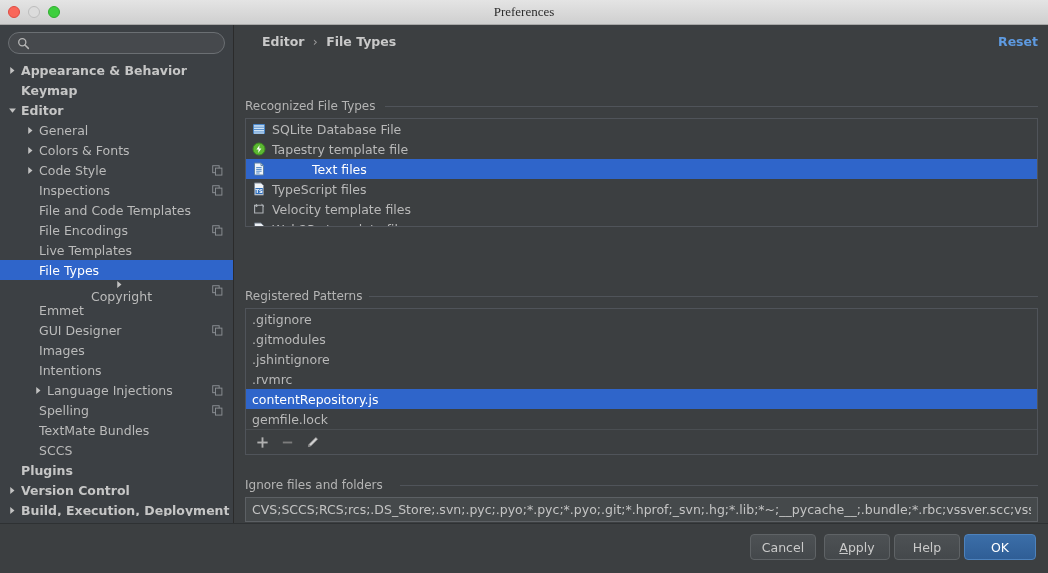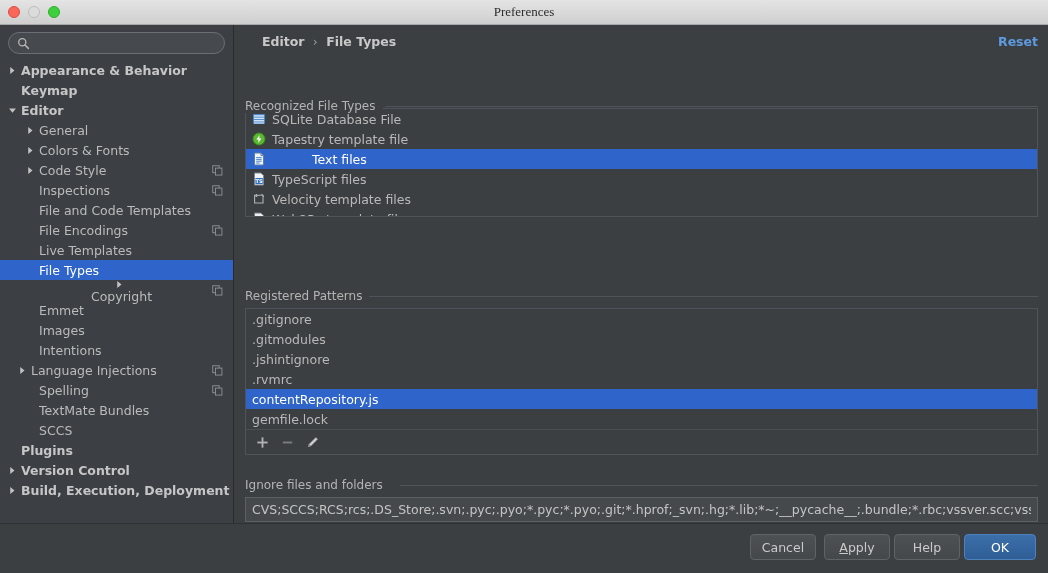--- a/index.html
+++ b/index.html
@@ -220,27 +220,35 @@
           <rect x="0.8" y="0.8" width="7" height="7.6" fill="none" stroke="#8d9196" stroke-width="1"></rect>
           <rect x="3.8" y="3.4" width="7" height="7.6" fill="#3c4044" stroke="#8d9196" stroke-width="1"></rect>
         </svg>
       </div>
       <div class="tree-item" style="padding-left: 26px;">
         <span class="arrow-sp"></span>
         <span class="tree-label">Emmet</span>
       </div>
       <div class="tree-item" style="padding-left: 26px;">
         <span class="arrow-sp"></span>
+        <span class="tree-label">GUI Designer</span>
+        <svg class="copy-badge" viewBox="0 0 12 12">
+          <rect x="0.8" y="0.8" width="7" height="7.6" fill="none" stroke="#8d9196" stroke-width="1"></rect>
+          <rect x="3.8" y="3.4" width="7" height="7.6" fill="#3c4044" stroke="#8d9196" stroke-width="1"></rect>
+        </svg>
+      </div>
+      <div class="tree-item" style="padding-left: 26px;">
+        <span class="arrow-sp"></span>
         <span class="tree-label">Images</span>
       </div>
       <div class="tree-item" style="padding-left: 26px;">
         <span class="arrow-sp"></span>
         <span class="tree-label">Intentions</span>
       </div>
-      <div class="tree-item" style="padding-left: 18px;">
+      <div class="tree-item" style="padding-left: 34px;">
         <svg class="arrow" viewBox="0 0 10 10">
           <path d="M2.5 1.2 L7.2 5 L2.5 8.8 Z" fill="#c2c2c2"></path>
         </svg>
         <span class="tree-label">Language Injections</span>
         <svg class="copy-badge" viewBox="0 0 12 12">
           <rect x="0.8" y="0.8" width="7" height="7.6" fill="none" stroke="#8d9196" stroke-width="1"></rect>
           <rect x="3.8" y="3.4" width="7" height="7.6" fill="#3c4044" stroke="#8d9196" stroke-width="1"></rect>
         </svg>
       </div>
       <div class="tree-item" style="padding-left: 26px;">
@@ -283,21 +291,21 @@
   <div class="breadcrumb">
     <span>Editor</span>
     <span class="crumb-sep">›</span>
     <span>File Types</span>
   </div>
   <div class="reset-link">Reset</div>
 
   <div class="section-title" style="left:10px; top:74px;">Recognized File Types</div>
   <div class="section-rule" style="left:150px; top:81px; width:653px;"></div>
 
-  <div class="listbox" style="left:10px; top:83px; width:793px; height:109px;">
+  <div class="listbox" style="left:10px; top:93px; width:793px; height:109px;">
     <div id="recognized-rows">
         <div class="row">
           <svg class="ficon" viewBox="0 0 14 14">
             <rect x="1" y="2" width="12" height="10" rx="1" fill="#4a86c8"></rect>
             <rect x="2" y="3.2" width="10" height="1.5" fill="#cfe3f5"></rect>
             <rect x="2" y="5.6" width="10" height="1.5" fill="#cfe3f5"></rect>
             <rect x="2" y="8" width="10" height="1.5" fill="#cfe3f5"></rect>
             <rect x="2" y="10.4" width="10" height="1.2" fill="#cfe3f5"></rect>
           </svg>
           <span>SQLite Database File</span>

